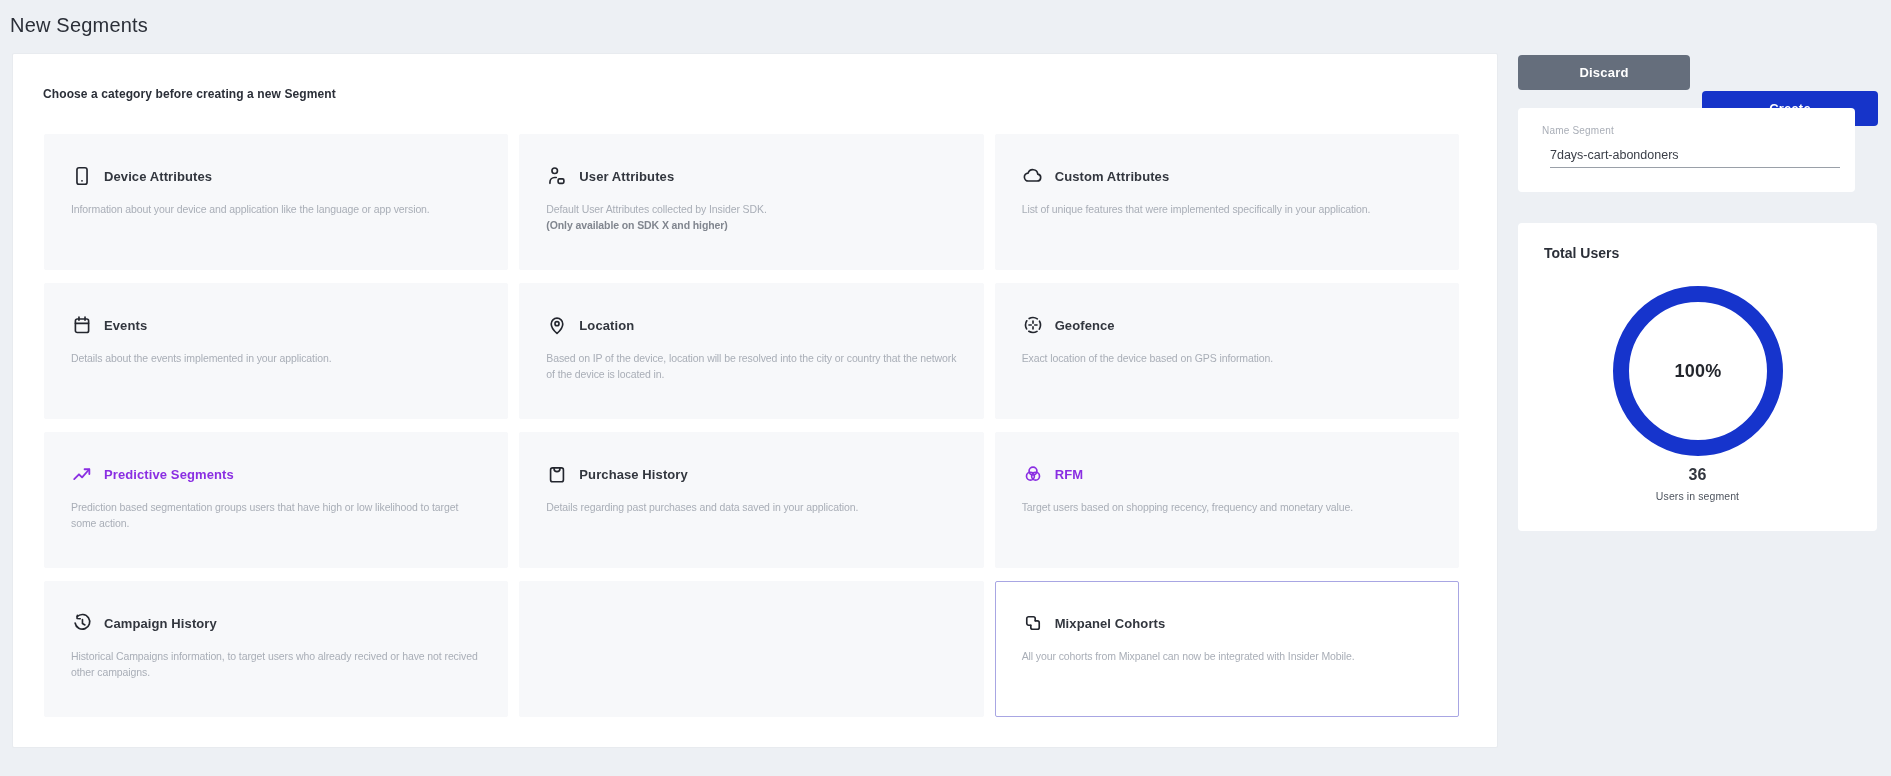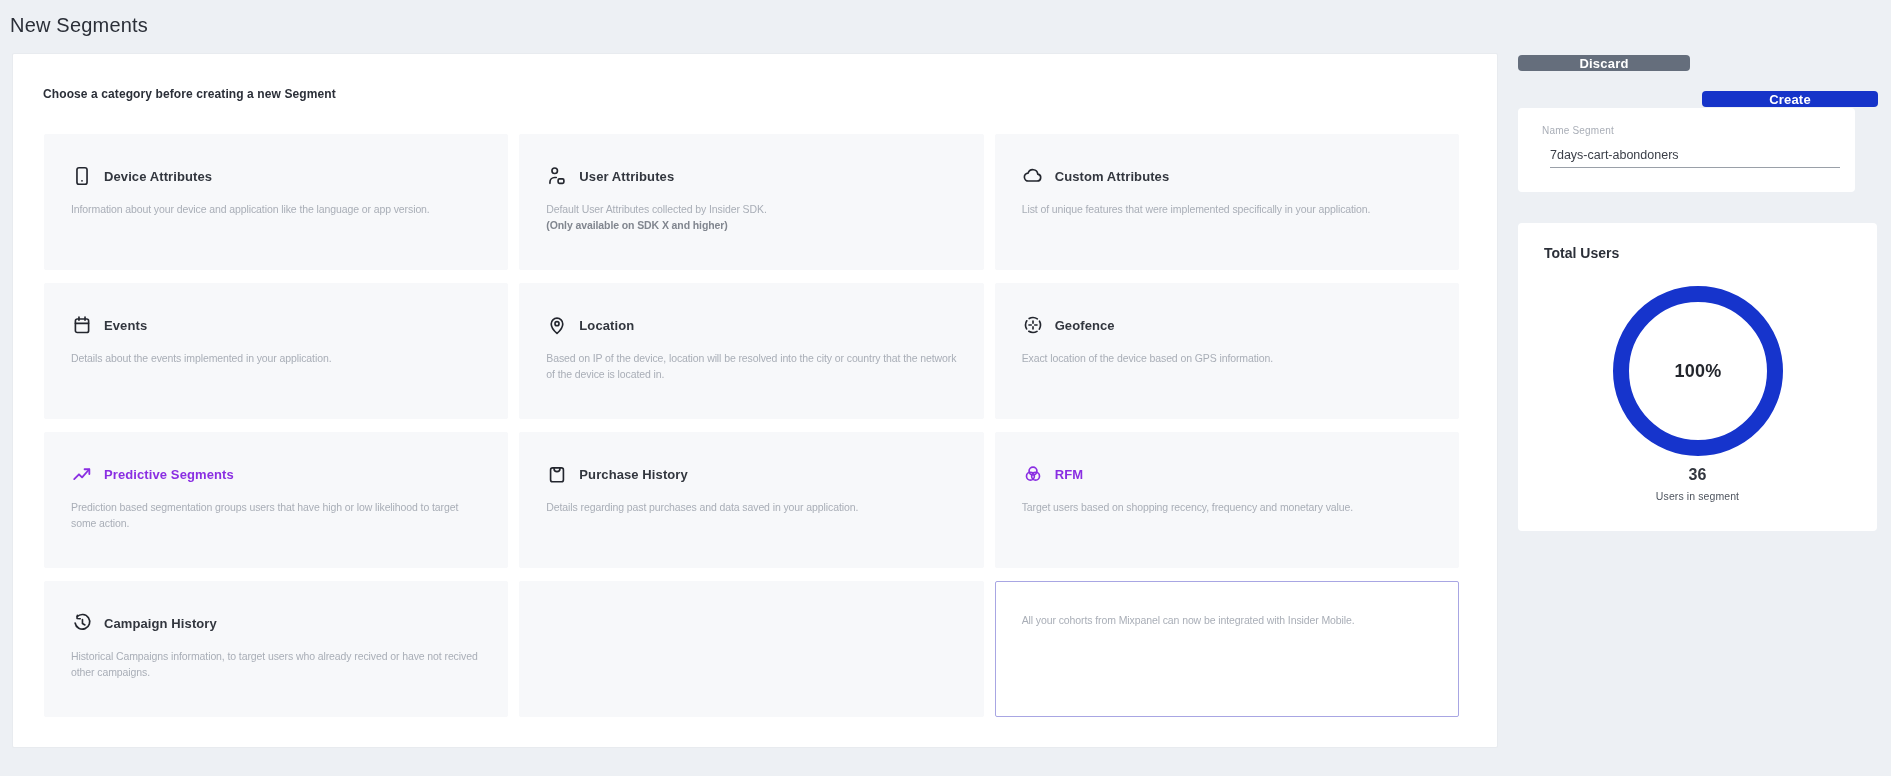--- a/index.html
+++ b/index.html
@@ -38,21 +38,21 @@
   .icon svg { width:22px; height:22px; display:block; }
   .card.accent .icon { color:#8a2ee2; }
   .card-title { font-size:13px; font-weight:700; color:#32363e; letter-spacing:.1px; }
   .card.accent .card-title { color:#8a2ee2; }
   .card-desc {
     font-size:10.5px; line-height:1.55; color:#a9aeb7; letter-spacing:-.1px;
     max-width:420px;
   }
   .card-desc .desc-strong { display:block; font-weight:700; color:#81868f; }
   .btn {
-    position:absolute; top:55px; height:16px; border:none; border-radius:4px;
+    position:absolute; top:55px; height:35px; border:none; border-radius:4px;
     color:#ffffff; font-family:"Liberation Sans", sans-serif;
     font-size:13px; font-weight:700; letter-spacing:.2px; cursor:pointer;
   }
   .btn-discard { left:1518px; width:172px; background:#656e7c; }
   .btn-create { left:1702px; width:176px; background:#1634c9;margin-top:36px; }
 
   .name-card {
     position:absolute; left:1518px; top:108px; width:337px; height:84px;
     background:#ffffff; border-radius:4px;
   }
@@ -231,20 +231,29 @@
         </span>
         <span class="card-title">Campaign History</span>
       </div>
       <p class="card-desc">Historical Campaigns information, to target users who already recived or have not recived other campaigns.</p>
     </div>
 
     <div class="card">
     </div>
 
     <div class="card selected">
+      <div class="card-head">
+        <span class="icon">
+          <svg viewBox="0 0 24 24" fill="none" stroke="currentColor" stroke-width="1.8" stroke-linecap="round" stroke-linejoin="round">
+              <path d="M9.6 14.4H7.2a2 2 0 0 1-2-2V7.2a2 2 0 0 1 2-2h5.2a2 2 0 0 1 2 2v2.4"></path>
+              <path d="M14.4 9.6h2.4a2 2 0 0 1 2 2v5.2a2 2 0 0 1-2 2h-5.2a2 2 0 0 1-2-2v-2.4"></path>
+            </svg>
+        </span>
+        <span class="card-title">Mixpanel Cohorts</span>
+      </div>
       <p class="card-desc">All your cohorts from Mixpanel can now be integrated with Insider Mobile.</p>
     </div>
 
   </div>
 </div>
 
 <button class="btn btn-discard">Discard</button>
 <button class="btn btn-create">Create</button>
 
 <div class="name-card">

